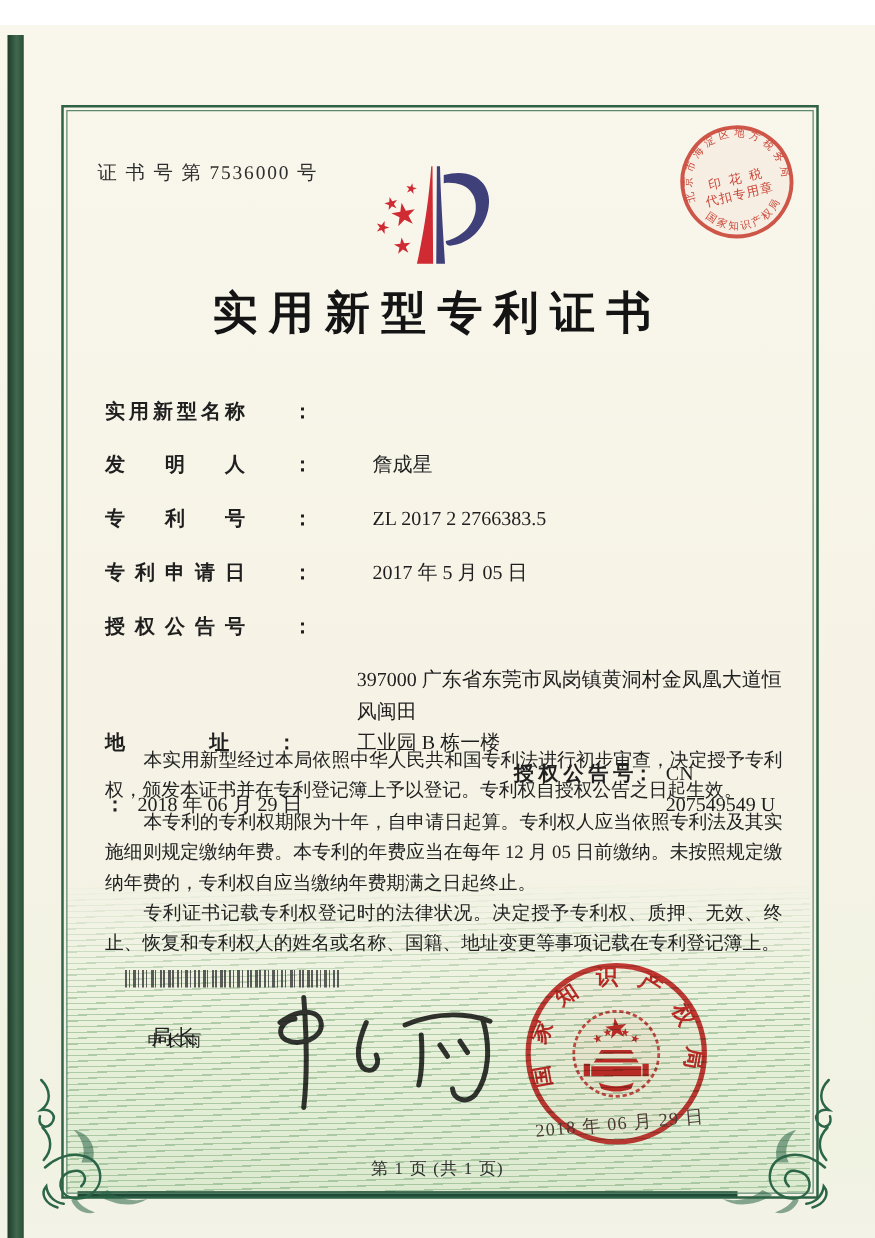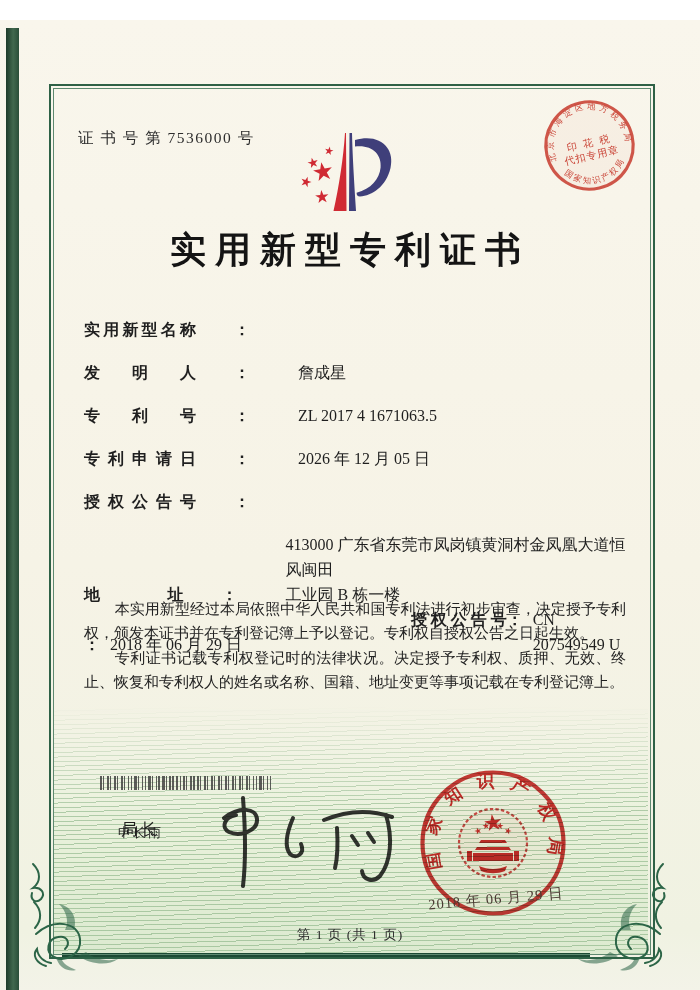--- a/index.html
+++ b/index.html
@@ -126,54 +126,55 @@
         <span class="fcolon">：</span>
     </div>
     <div class="frow">
       <span class="flabel">发明人</span>
         <span class="fcolon">：</span>
       <span class="fvalue">詹成星</span>
     </div>
     <div class="frow">
       <span class="flabel">专利号</span>
         <span class="fcolon">：</span>
-      <span class="fvalue">ZL 2017 4 1671063.5</span>
+      <span class="fvalue">ZL 2017 2 2766383.5</span>
     </div>
     <div class="frow">
       <span class="flabel">专利申请日</span>
         <span class="fcolon">：</span>
-      <span class="fvalue">2026 年 12 月 05 日</span>
+      <span class="fvalue">2017 年 5 月 05 日</span>
     </div>
     <div class="frow">
       <span class="flabel">授权公告号</span>
         <span class="fcolon">：</span>
     </div>
     <div class="frow addr">
       <span class="flabel">地址</span>
         <span class="fcolon">：</span>
       <span class="fvalue">
-        <div>413000 广东省东莞市凤岗镇黄洞村金凤凰大道恒风闽田</div>
+        <div>397000 广东省东莞市凤岗镇黄洞村金凤凰大道恒风闽田</div>
         <div>工业园 B 栋一楼</div>
       </span>
     </div>
     <div class="frow">
       <span class="pair1">
           <span class="fcolon">：</span>
         <span class="fvalue">2018 年 06 月 29 日</span>
       </span>
       <span class="pair2">
         <span class="flabel">授权公告号</span>
           <span class="fcolon">：</span>
         <span class="fvalue">CN 207549549 U</span>
       </span>
     </div>
   </div>
 
   <div class="bodytext">
     <p>本实用新型经过本局依照中华人民共和国专利法进行初步审查，决定授予专利权，颁发本证书并在专利登记簿上予以登记。专利权自授权公告之日起生效。</p>
+    <p>本专利的专利权期限为十年，自申请日起算。专利权人应当依照专利法及其实施细则规定缴纳年费。本专利的年费应当在每年 12 月 05 日前缴纳。未按照规定缴纳年费的，专利权自应当缴纳年费期满之日起终止。</p>
     <p>专利证书记载专利权登记时的法律状况。决定授予专利权、质押、无效、终止、恢复和专利权人的姓名或名称、国籍、地址变更等事项记载在专利登记簿上。</p>
   </div>
 
   <div class="barcode"></div>
 
   <div class="signer-title">局长</div>
   <div class="signer-name">申长雨</div>
 
   <svg class="signature" viewBox="0 0 205 105">
     <g stroke="#1b1b1b" stroke-width="4" fill="none" stroke-linecap="round" stroke-linejoin="round" opacity="0.88">

